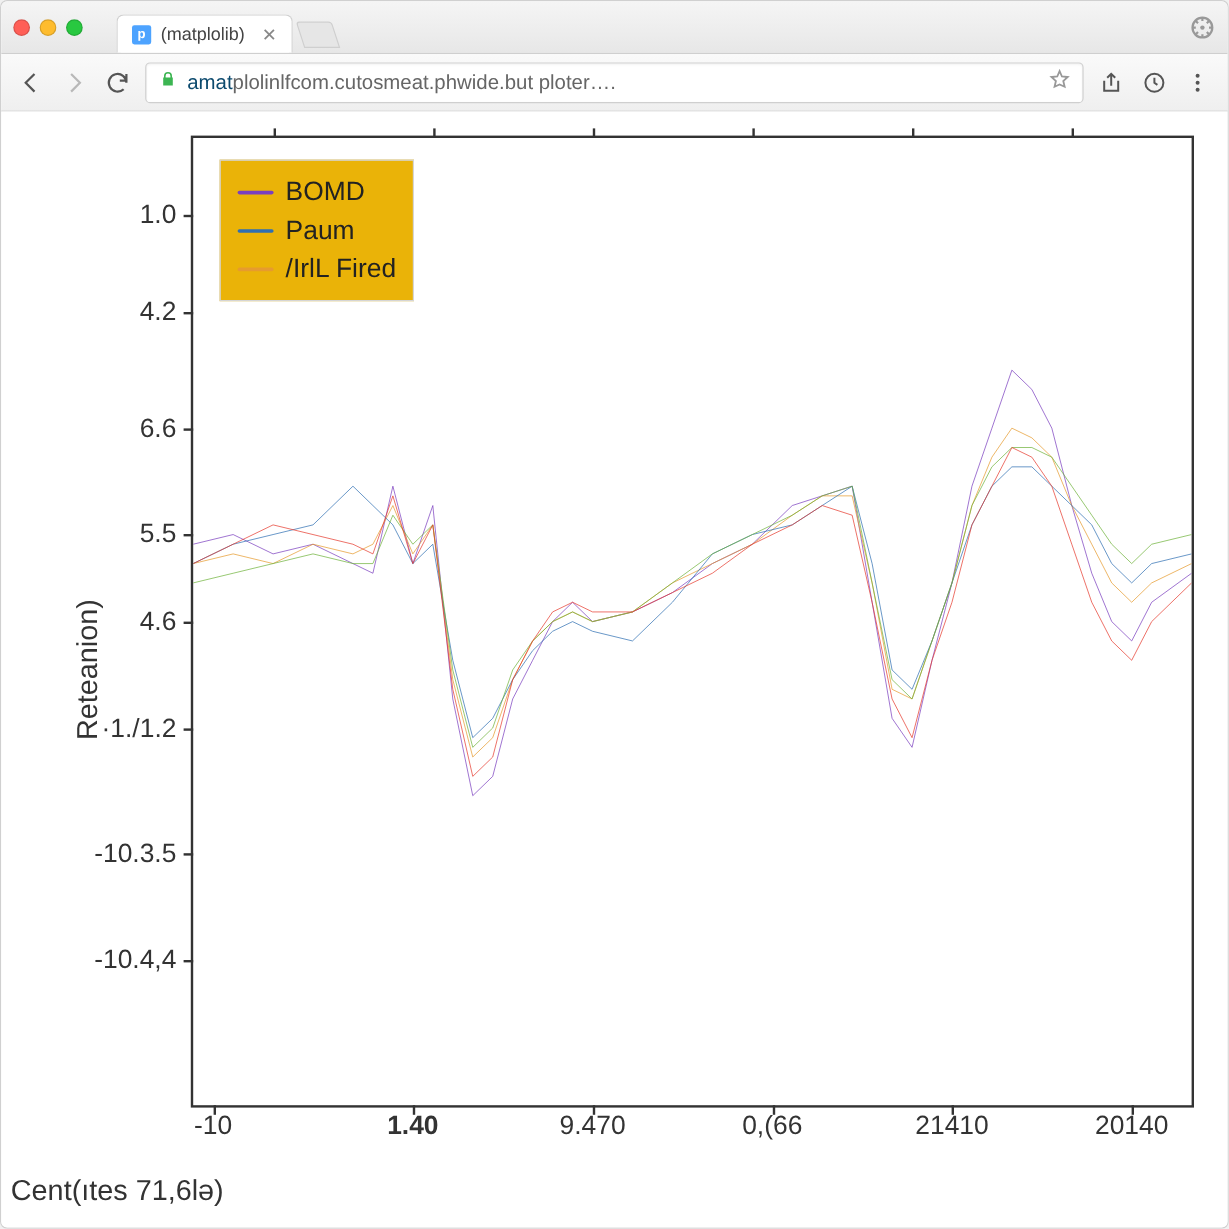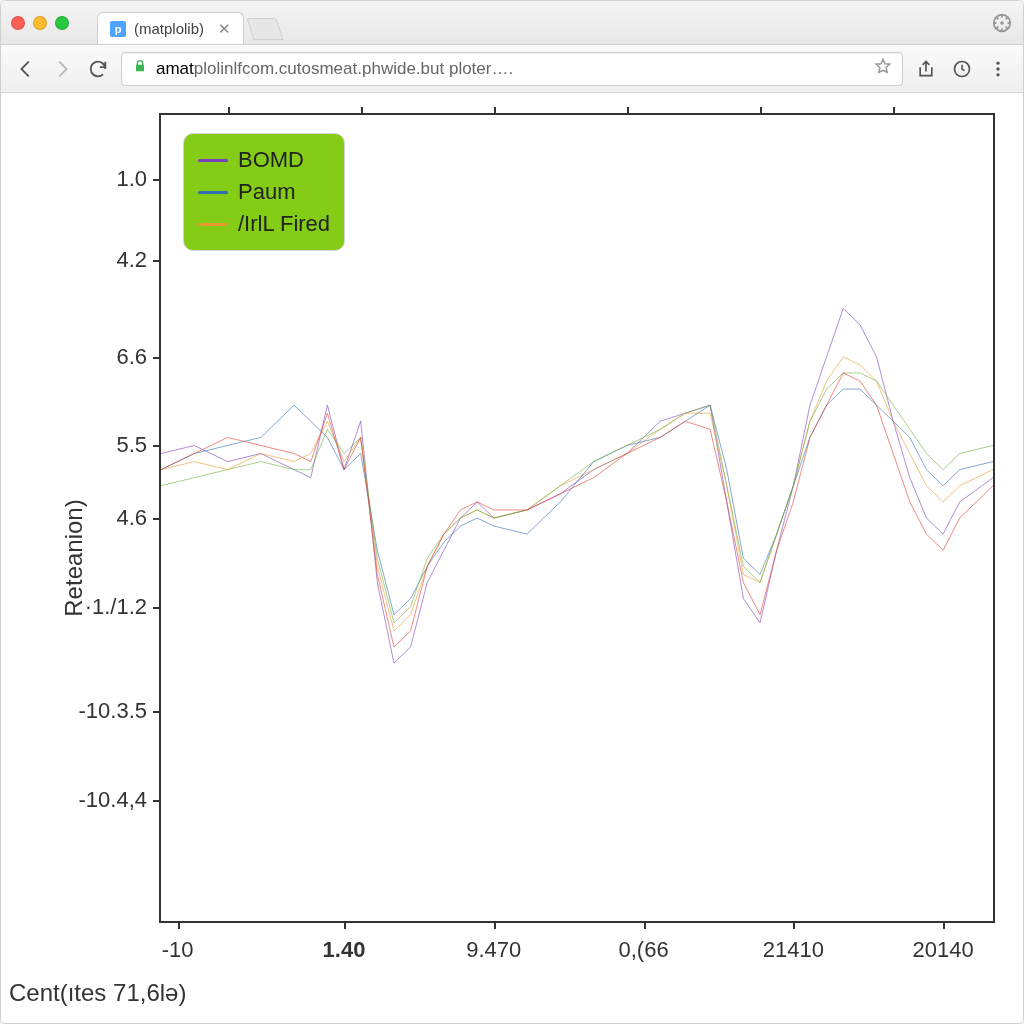--- a/index.html
+++ b/index.html
@@ -34,44 +34,44 @@
   }
   .tbtn { width:26px; height:26px; display:flex; align-items:center; justify-content:center; color:#555; }
   .tbtn.disabled { color:#b8b8b8; }
   .omnibox {
     flex:1; height:34px; background:#fff; border:1px solid #cfcfcf; border-radius:4px;
     display:flex; align-items:center; padding:0 10px; gap:8px; font-size:17px; color:#666;
     box-shadow: inset 0 1px 2px rgba(0,0,0,.06);
   }
   .omnibox .lock { color:#3cb552; }
   .omnibox .url { white-space:nowrap; overflow:hidden; text-overflow:ellipsis; flex:1; }
-  .omnibox .url .host1 { color:#000000; }
+  .omnibox .url .host1 { color:#0c4a6e; }
   .omnibox .star { color:#999; }
   
   .content { flex:1; background:#fff; position:relative; padding: 10px 8px 10px 8px; }
   .plotwrap { position:relative; width:100%; height:100%; }
   .ylabel {
     position:absolute; left:6px; top:50%; transform: translateY(-50%) rotate(-90deg);
     transform-origin:center; font-size:24px; color:#333;
   }
   .xlabel {
     position:absolute; bottom:6px; left:0; right:0; font-size:24px; color:#333;
   }
   .axes {
     position:absolute; left:150px; top:10px; right:20px; bottom:90px;
     border:2px solid #333; background:#fff;
   }
   .tick-y, .tick-x { position:absolute; background:#333; }
   .tick-y { width:8px; height:2px; left:-8px; }
   .tick-x { width:2px; height:8px; bottom:-8px; }
   .tick-x.top { top:-8px; bottom:auto; }
   .ylab { position:absolute; right:100%; padding-right:14px; transform:translateY(-50%); font-size:22px; color:#333; white-space:nowrap; }
-  .xlab { position:absolute; top:100%; padding-top:16px; transform:translateX(-50%); font-size:22px; color:#333; white-space:nowrap; }
+  .xlab { position:absolute; top:100%; padding-top:4px; transform:translateX(-50%); font-size:22px; color:#333; white-space:nowrap; }
   .legend {
-    position:absolute; top:18px; left:22px; background:#84cc16; border:1px solid #d5d5d5; border-radius:10px;
+    position:absolute; top:18px; left:22px; background:#eab308; border:1px solid #d5d5d5; border-radius:0;
     padding:10px 14px; font-size:22px; color:#222;
   }
   .legend .row { display:flex; align-items:center; gap:10px; padding:3px 0;}
   .legend .sw { width:30px; height:3px; border-radius:2px; }
   svg.lines { position:absolute; inset:0; width:100%; height:100%; }
 </style>
 </head>
 <body>
 
 <div class="window">

